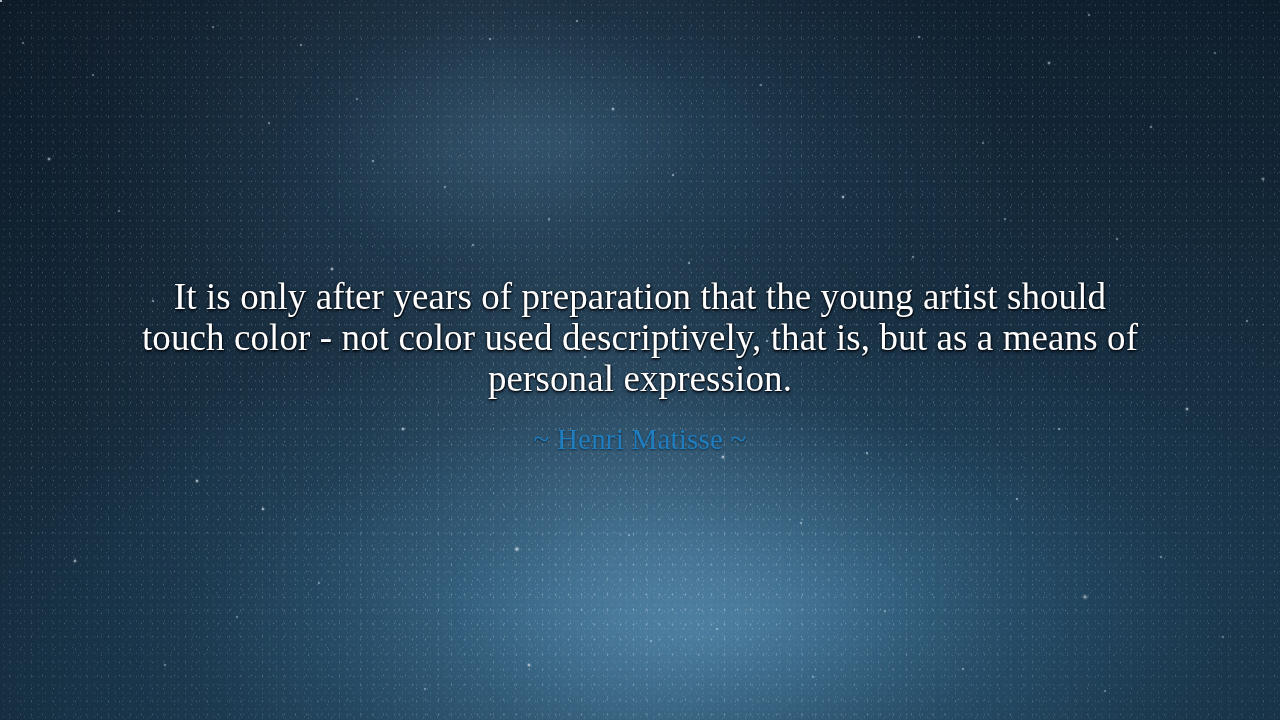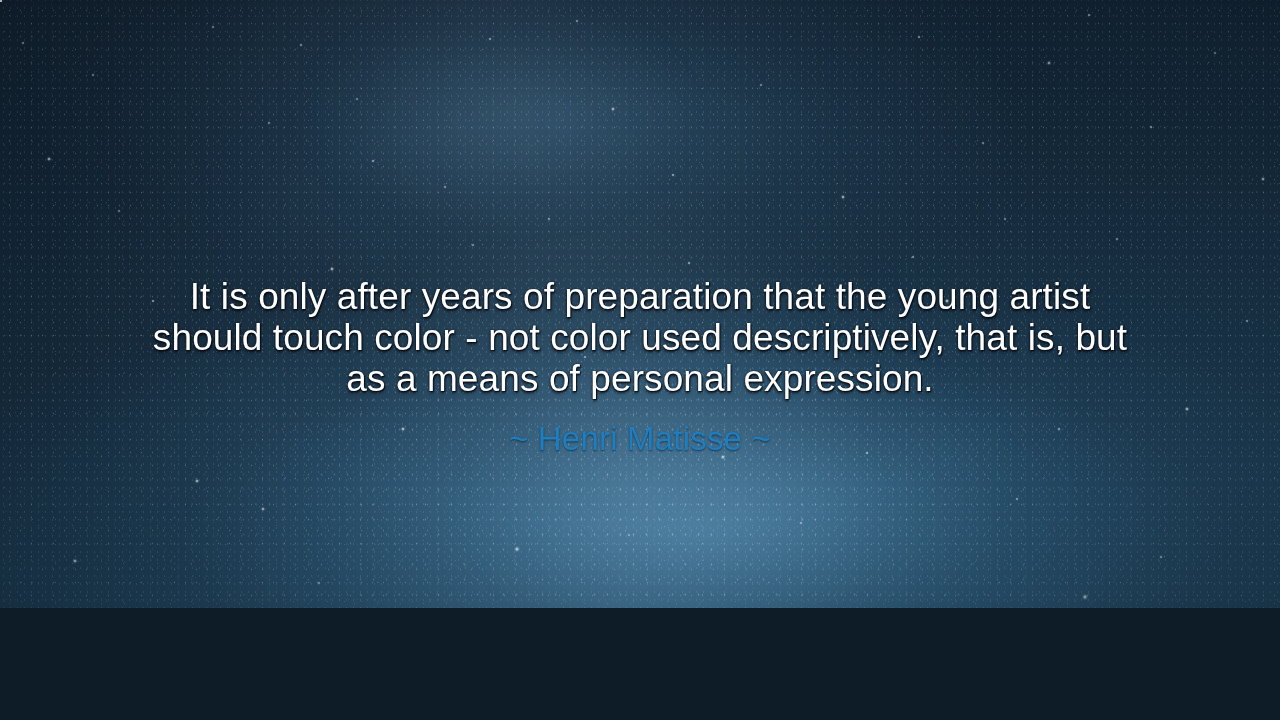--- a/index.html
+++ b/index.html
@@ -7,23 +7,23 @@
     padding: 0;
     width: 1280px;
     height: 720px;
     overflow: hidden;
     background: #0e1c28;
   }
 
   #stage {
     position: relative;
     width: 1280px;
-    height: 608px;
+    height: 720px;
     overflow: hidden;
-    font-family: Liberation Sans, sans-serif;
+    font-family: Liberation Serif, serif;
   }
 
   
   .sky-base {
     position: absolute;
     inset: 0;
     background:
       radial-gradient(ellipse 70% 55% at 55% 88%,
         rgba(58,110,144,0.95) 0%,
         rgba(45,90,120,0.62) 32%,
@@ -261,21 +261,21 @@
       0 2px 3px rgba(4,10,18,0.88),
       0 0 2px rgba(4,10,18,0.7),
       1px 1px 1px rgba(4,10,18,0.8);
     white-space: pre-line;
   }
 
   .quote-author {
     margin: 21px 0 0 0;
     text-align: center;
     color: #1f7ec0;
-    font-size: 33px;
+    font-size: 29px;
     line-height: 38px;
     font-weight: 400;
     letter-spacing: 0.2px;
     text-shadow: 0 1px 2px rgba(4,12,22,0.55);
   }
 </style>
 </head>
 <body>
 
 <div id="stage">

